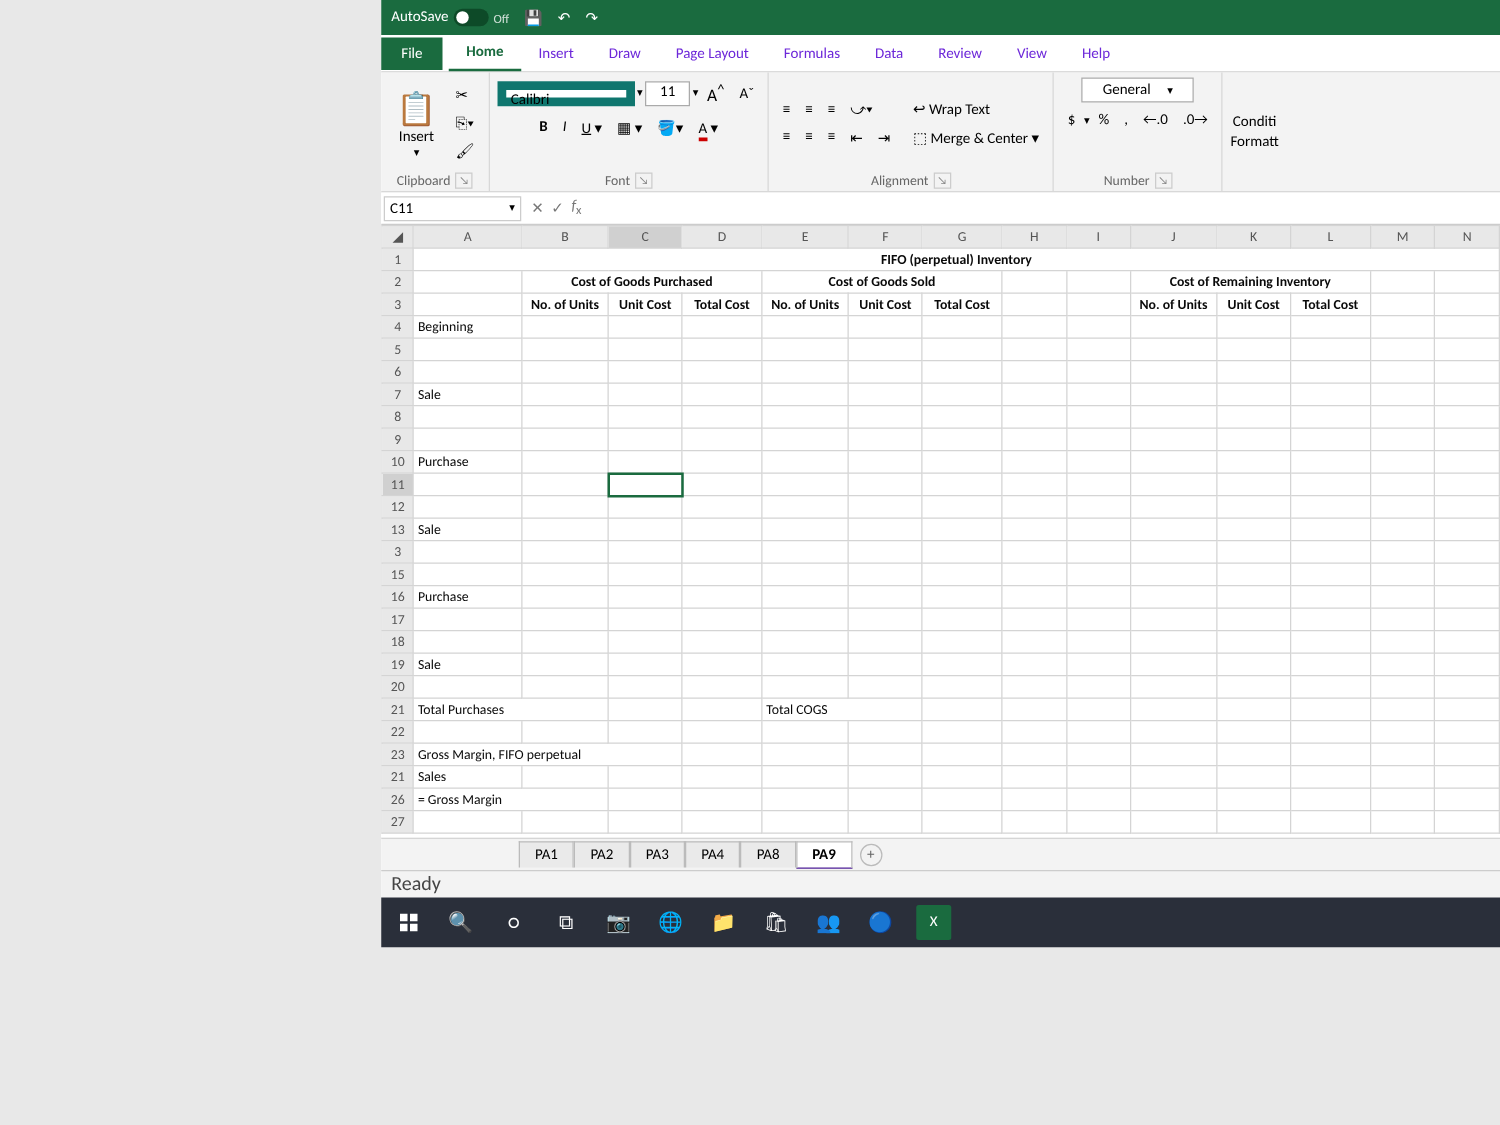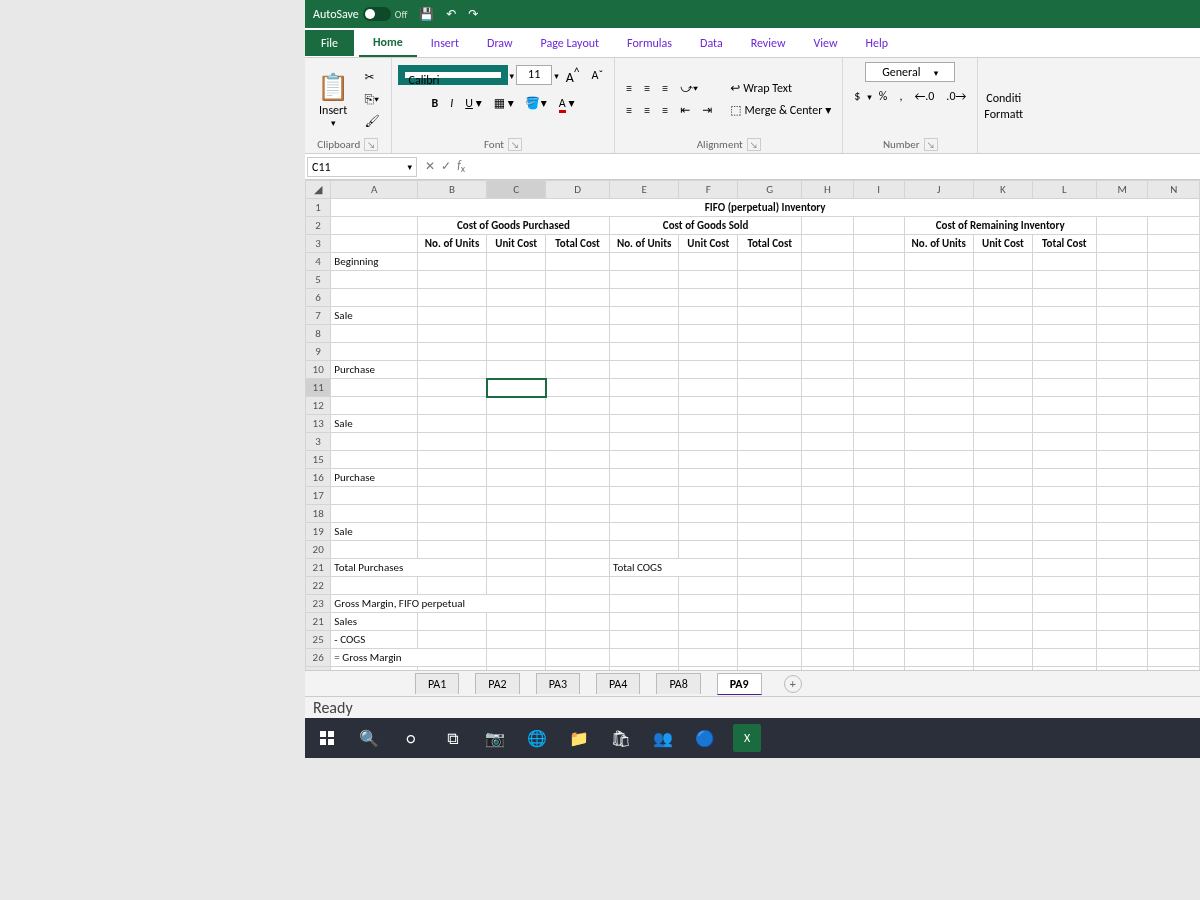--- a/index.html
+++ b/index.html
@@ -47,21 +47,21 @@
 table.grid th, table.grid td { border: 1px solid #d4d4d4; height: 18px; font-size: 11px; padding: 0 3px; overflow: hidden; white-space: nowrap; }
 table.grid th { background: #e8e8e8; color: #555; font-weight: normal; text-align: center; }
 th.rowhead { width: 26px; text-align: center; }
 td { background: #fff; color: #0a0a0a; }
 .active-cell { outline: 2px solid #1a6b3f; outline-offset: -1px; }
 .merged-title { text-align: center; font-weight: 600; }
 .hdr { font-weight: 600; text-align: center; }
 .lbl { font-weight: 400; }
 
 
-.sheetbar { height: 26px; background: #f3f3f3; border-top: 1px solid #ccc; display: flex; align-items: center; padding-left: 110px; gap: 16px; }
+.sheetbar { height: 26px; background: #f3f3f3; border-top: 1px solid #ccc; display: flex; align-items: center; padding-left: 110px; gap: 0; }
 .sheettab { padding: 3px 12px; border: 1px solid #bbb; border-bottom: none; font-size: 12px; background: #eaeaea; cursor: pointer; }
 .sheettab.active { background: #fff; font-weight: 600; border-bottom: 1px solid #4c1d95; }
 .addsheet { margin-left: 6px; width: 18px; height: 18px; border-radius: 50%; border: 1px solid #bbb; display: flex; align-items: center; justify-content: center; cursor: pointer; font-size: 12px; color: #666; }
 
 
 .statusbar { height: 22px; background: #f3f3f3; border-top: 1px solid #ccc; display: flex; align-items: center; padding: 0 8px; font-size: 16px; color: #444; }
 
 
 .taskbar { height: 40px; background: #2a2f3a; display: flex; align-items: center; padding: 0 8px; gap: 14px; margin-left: 305px; width: 895px; }
 .taskbar .tico { width: 28px; height: 28px; display: flex; align-items: center; justify-content: center; color: #fff; cursor: pointer; font-size: 16px; }
@@ -629,37 +629,20 @@
             <td></td>
             <td></td>
             <td></td>
             <td></td>
             <td></td>
             <td></td>
             <td></td>
             <td></td>
           </tr>
       <tr>
-            <th class="rowhead">25</th>
-            <td class="lbl">- COGS</td>
-            <td></td>
-            <td></td>
-            <td></td>
-            <td></td>
-            <td></td>
-            <td></td>
-            <td></td>
-            <td></td>
-            <td></td>
-            <td></td>
-            <td></td>
-            <td></td>
-            <td></td>
-          </tr>
-      <tr>
             <th class="rowhead">26</th>
             <td colspan="2" class="lbl">= Gross Margin</td>
             <td></td>
             <td></td>
             <td></td>
             <td></td>
             <td></td>
             <td></td>
             <td></td>
             <td></td>

